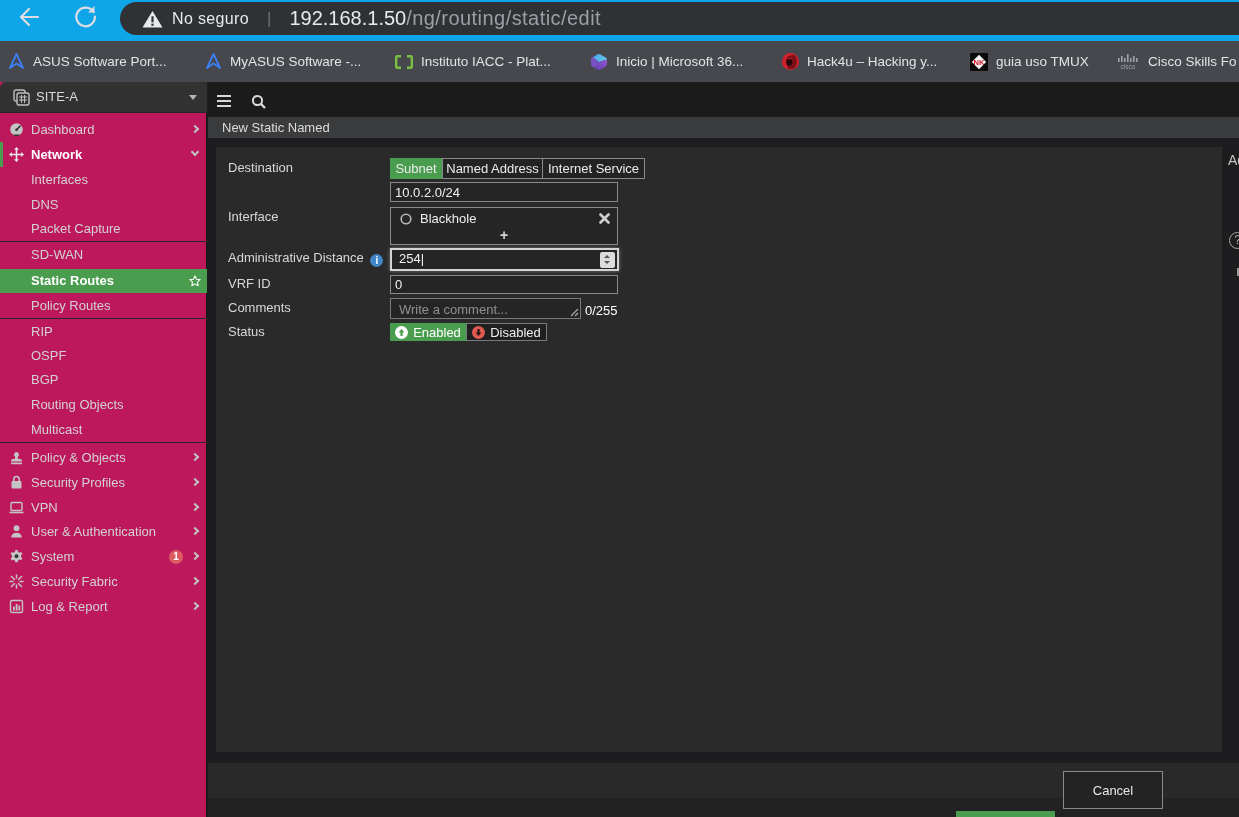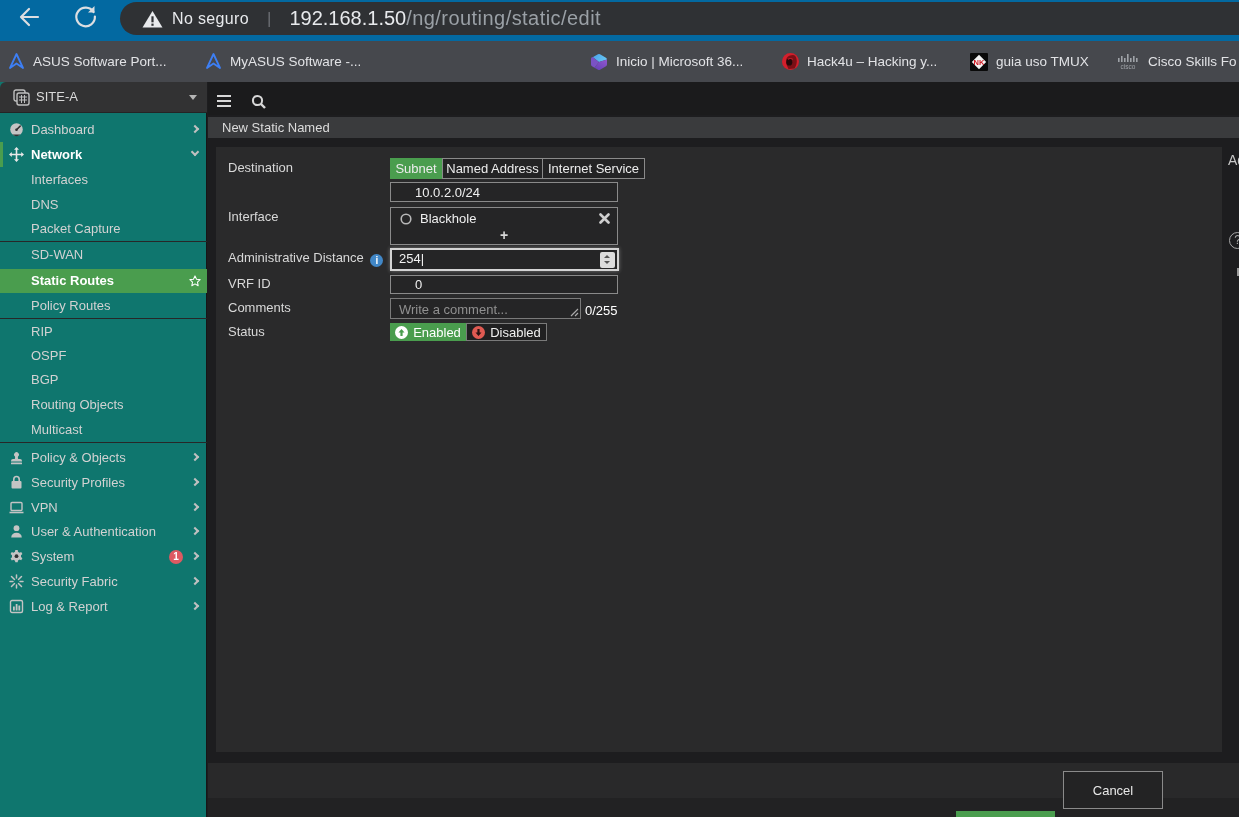--- a/index.html
+++ b/index.html
@@ -1,30 +1,30 @@
 <!DOCTYPE html>
 <html><head>
 <meta charset="utf-8">
 <style>
 * { margin:0; padding:0; box-sizing:border-box; }
 html,body { width:1239px; height:817px; overflow:hidden; background:#1e1e1f;
   font-family:"Liberation Sans", sans-serif; position:relative; }
 .abs { position:absolute; }
 
 
-#toolbar { left:0; top:0; width:1239px; height:41px; background:#0369a1;padding-left:36px; }
+#toolbar { left:0; top:0; width:1239px; height:41px; background:#0ea5e9;padding-left:36px; }
 #omnibox { left:120px; top:2px; width:1119px; height:33px; background:#2f3134;
   border-radius:17px 0 0 17px; display:flex; align-items:center; color:#e8eaed; }
 #bookmarks { left:0; top:41px; width:1239px; height:41px; background:#46484d; }
 .bm { position:absolute; top:0; height:41px; display:flex; align-items:center;
   gap:8px; color:#e2e3e6; font-size:13.5px; white-space:nowrap; }
 
 
 #app { left:0; top:82px; width:1239px; height:735px; background:#1d1d1f; }
-#sidebar { left:0; top:0; width:207px; height:735px; background:#0f766e;
+#sidebar { left:0; top:0; width:207px; height:735px; background:#be185d;
   border-right:1px solid #161617; color:#d2d2d2; font-size:13px; }
 #sitehead { left:0; top:0; width:207px; height:31px; border-bottom:1px solid #242425; border-radius:6px 0 0 0; background:#323233; }
 .mrow { position:absolute; left:0; width:207px; height:25px; line-height:25px;
   white-space:nowrap; }
 .mrow .txt { position:absolute; left:31px; top:0; }
 .mrow .ic { position:absolute; left:9px; top:5px; width:15px; height:15px; }
 .chev { position:absolute; right:9px; top:9px; width:6px; height:6px;
   border-right:2px solid #c0c0c0; border-top:2px solid #c0c0c0;
   transform:rotate(45deg); }
 .chevd { transform:rotate(135deg); top:7px; }
@@ -37,21 +37,21 @@
 #bottomstrip { left:208px; top:716px; width:1031px; height:19px; background:#222223; }
 
 
 .flabel { position:absolute; left:12px; color:#d8d8d8; font-size:13px; }
 .ctrl { position:absolute; left:174px;justify-content:space-between; }
 .tabs { display:flex; height:21px; font-size:13px; color:#ececec; }
 .tab { border:1px solid #8a8a8a; border-left:none; background:#232324;
   display:flex; align-items:center; justify-content:center; }
 .tab.sel { background:#4a9d4e; border-color:#4a9d4e; }
 .inp { background:#252526; border:1px solid #8a8a8a; color:#f0f0f0;
-  font-size:13px; padding-left:24px; display:flex; align-items:center; }
+  font-size:13px; padding-left:4px; display:flex; align-items:center; }
 .btn { display:flex; align-items:center; justify-content:center; font-size:13px; }
 
 
 #okbtn { left:956px; top:771px; width:99px; height:22px; background:#4a9d4e;
   color:#fff; }
 #cancelbtn { left:1063px; top:771px; width:100px; height:38px; background:#232324;
   border:1px solid #8a8a8a; color:#e8e8e8; }
 </style>
 </head>
 <body>
@@ -81,20 +81,26 @@
     <svg width="17" height="17" viewBox="0 0 17 17">
         <path d="M8.5 1 L15 15 L8.5 10.5 L2 15 Z" fill="none" stroke="#3d7ff5" stroke-width="1.8" stroke-linejoin="round"></path>
       </svg>
     <span>ASUS Software Port...</span>
   </div>
   <div class="bm" style="left:205px">
     <svg width="17" height="17" viewBox="0 0 17 17">
         <path d="M8.5 1 L15 15 L8.5 10.5 L2 15 Z" fill="none" stroke="#3d7ff5" stroke-width="1.8" stroke-linejoin="round"></path>
       </svg>
     <span>MyASUS Software -...</span>
+  </div>
+  <div class="bm" style="left:395px">
+    <svg width="18" height="14" viewBox="0 0 18 14">
+        <path d="M6 1.2 H2.4 a1.2 1.2 0 0 0 -1.2 1.2 v9.2 a1.2 1.2 0 0 0 1.2 1.2 H6 M12 1.2 h3.6 a1.2 1.2 0 0 1 1.2 1.2 v9.2 a1.2 1.2 0 0 1 -1.2 1.2 H12" stroke="#7ac143" stroke-width="2.4" fill="none"></path>
+      </svg>
+    <span>Instituto IACC - Plat...</span>
   </div>
   <div class="bm" style="left:590px">
     <svg width="18" height="18" viewBox="0 0 18 18">
       <defs>
           <linearGradient id="msga" x1="0" y1="0" x2="1" y2=".3">
         <stop offset="0" stop-color="#4aa0e8"></stop>
             <stop offset="1" stop-color="#64c3f2"></stop>
           </linearGradient>
       <linearGradient id="msgb" x1="1" y1="0" x2=".3" y2="1">
         <stop offset="0" stop-color="#9258ce"></stop>

